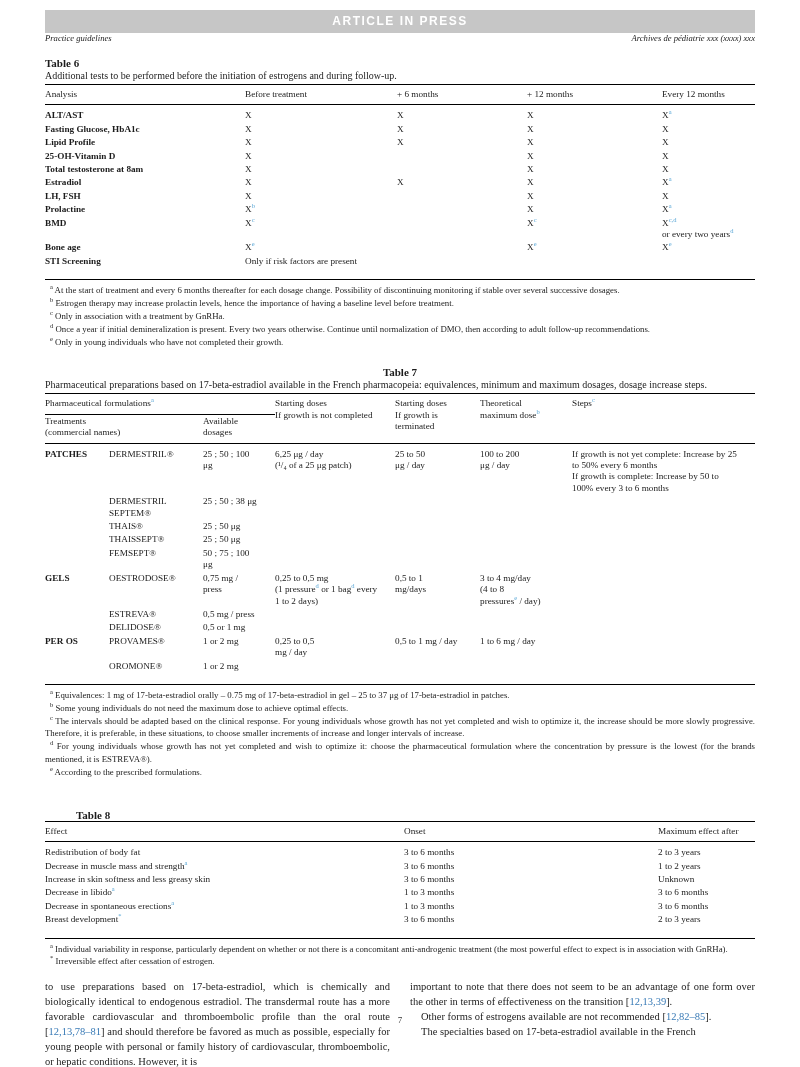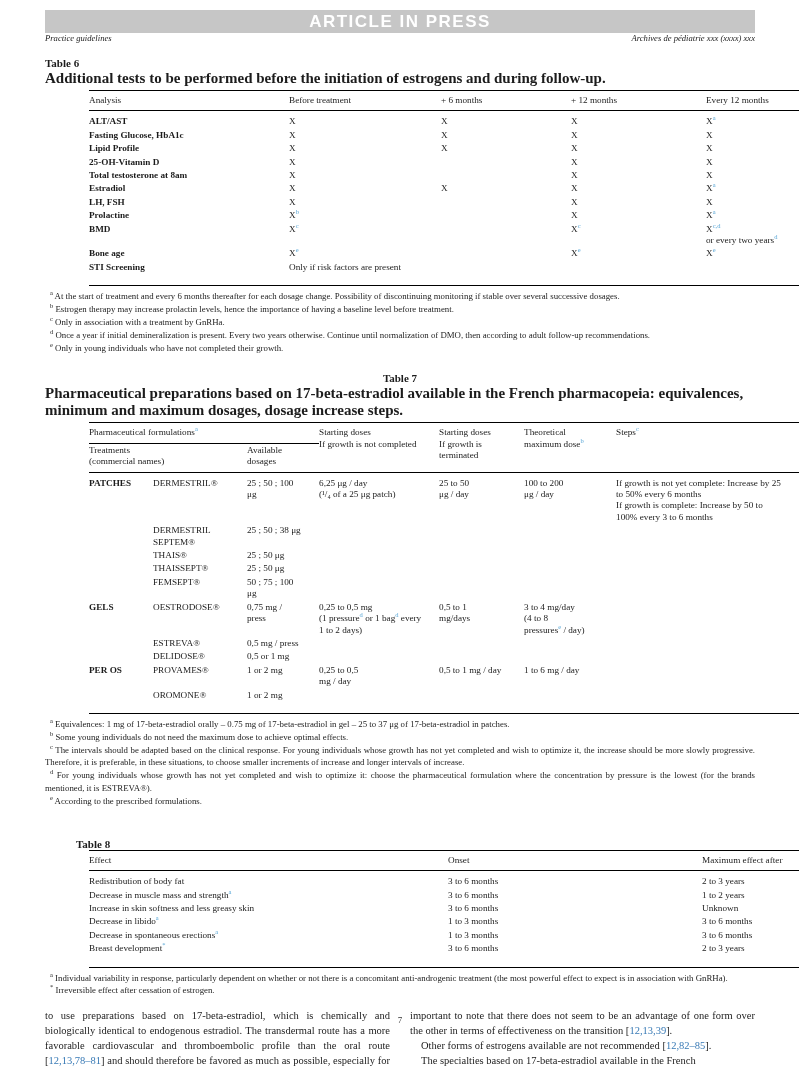--- a/index.html
+++ b/index.html
@@ -6,30 +6,30 @@
   html,body { background:#ffffff; }
   .page {
     width:800px; height:1067px; position:relative; background:#fff;
     font-family:"Liberation Serif", serif; color:#1c1c1c; overflow:hidden;
   }
   .content { padding:0 45px; }
   .banner {
     margin:10px 45px 0 45px; height:23px; line-height:23px;
     background:#c6c6c6; color:#ffffff; text-align:center;
     font-family:"Liberation Sans", sans-serif; font-weight:bold;
-    font-size:17px; letter-spacing:1.5px;
+    font-size:12px; letter-spacing:1.5px;
   }
   .meta { display:flex; justify-content:space-between; margin-top:0; font-size:8.6px; font-style:italic; }
   .tlabel { font-weight:bold; font-size:11px; margin-top:14px; }
   .tlabel.mt7 { margin-top:18px;text-align:center; }
   .tlabel.mt8 { margin-top:30px;margin-left:31px; }
-  .tcaption { font-size:15px; margin:1px 0 3px 0;font-weight:bold; }
+  .tcaption { font-size:10px; margin:1px 0 3px 0; }
   table.ptable {
     width:710px; border-collapse:collapse; table-layout:fixed;
-    font-size:9.2px; line-height:1.24; border-bottom:1.4px solid #000;margin-left:44px;
+    font-size:9.2px; line-height:1.24; border-bottom:1.4px solid #000;
   }
   table.ptable td { vertical-align:top; padding:1px 6px 1px 0; overflow:hidden; }
   table.ptable thead tr:first-child td { border-top:1.4px solid #000; padding-top:4px; }
   table.ptable thead td { padding-bottom:4px; }
   table.ptable tbody tr:first-child td { border-top:1.1px solid #000; padding-top:5px; }
   table.ptable tbody tr:last-child td { padding-bottom:12px; }
   td.b { font-weight:bold; }
   td.rule-under { border-bottom:1px solid #000; }
   sup { font-size:6.5px; line-height:0; }
   sup.sb { color:#58a6d6; }

